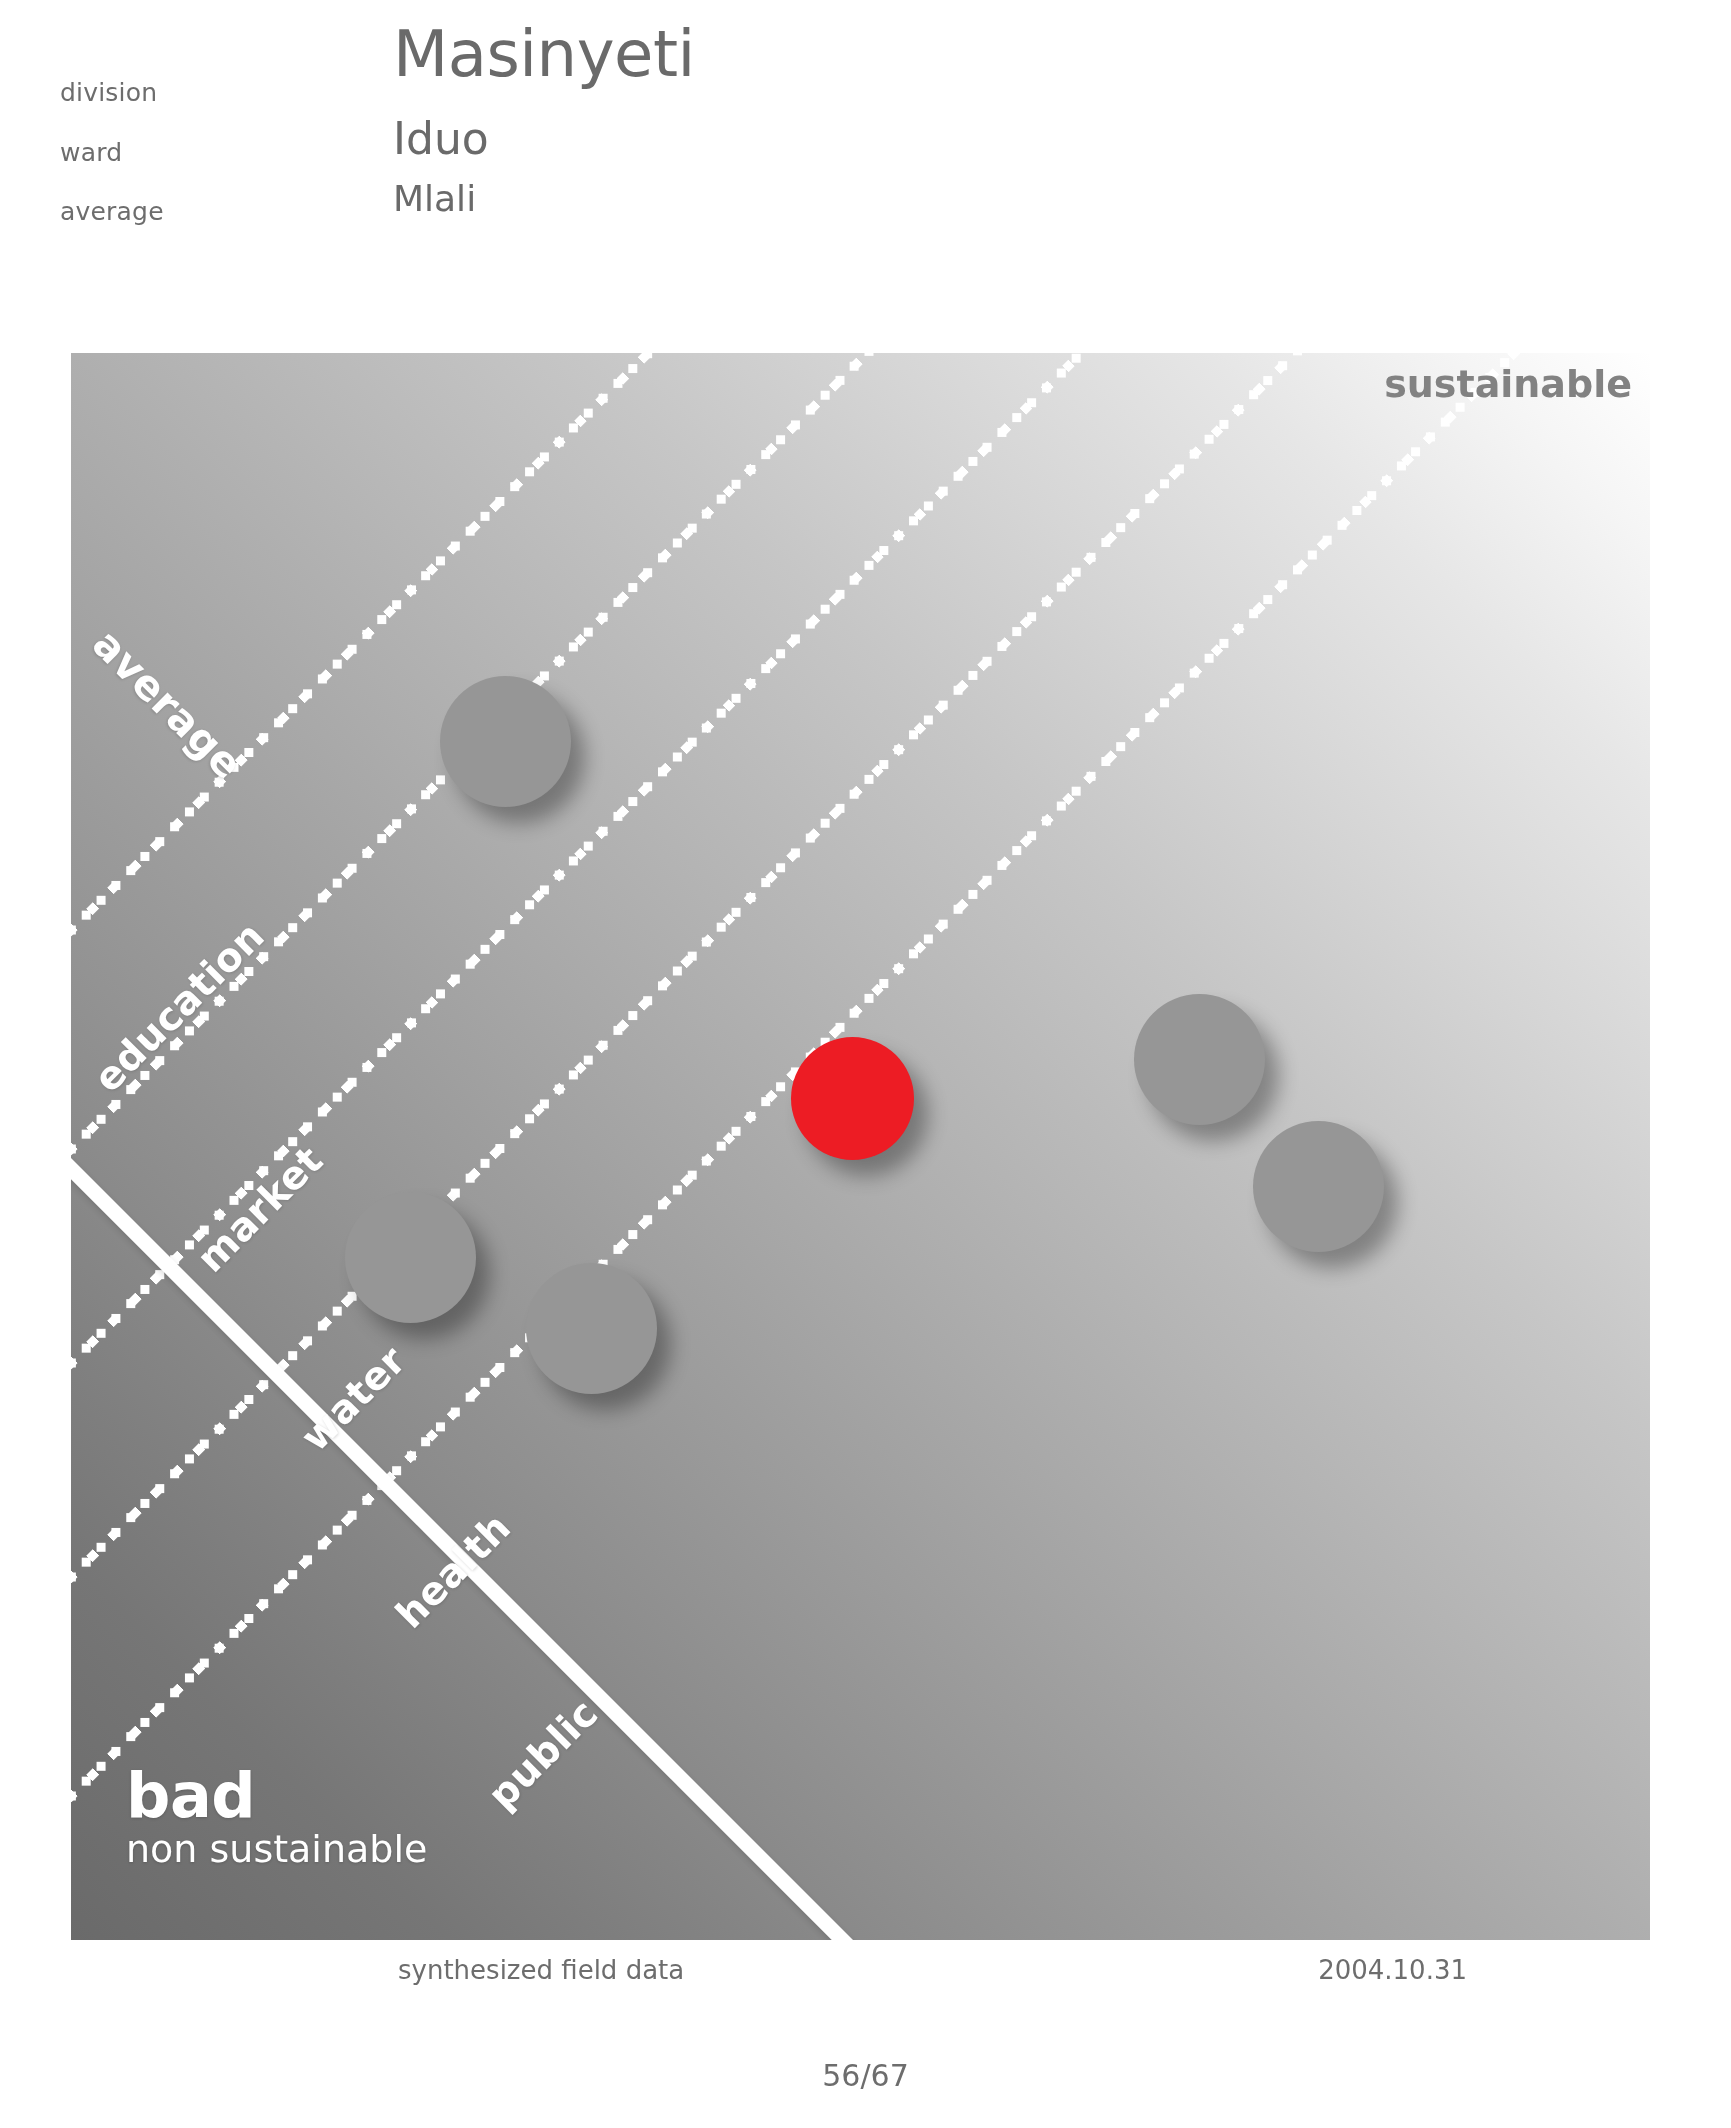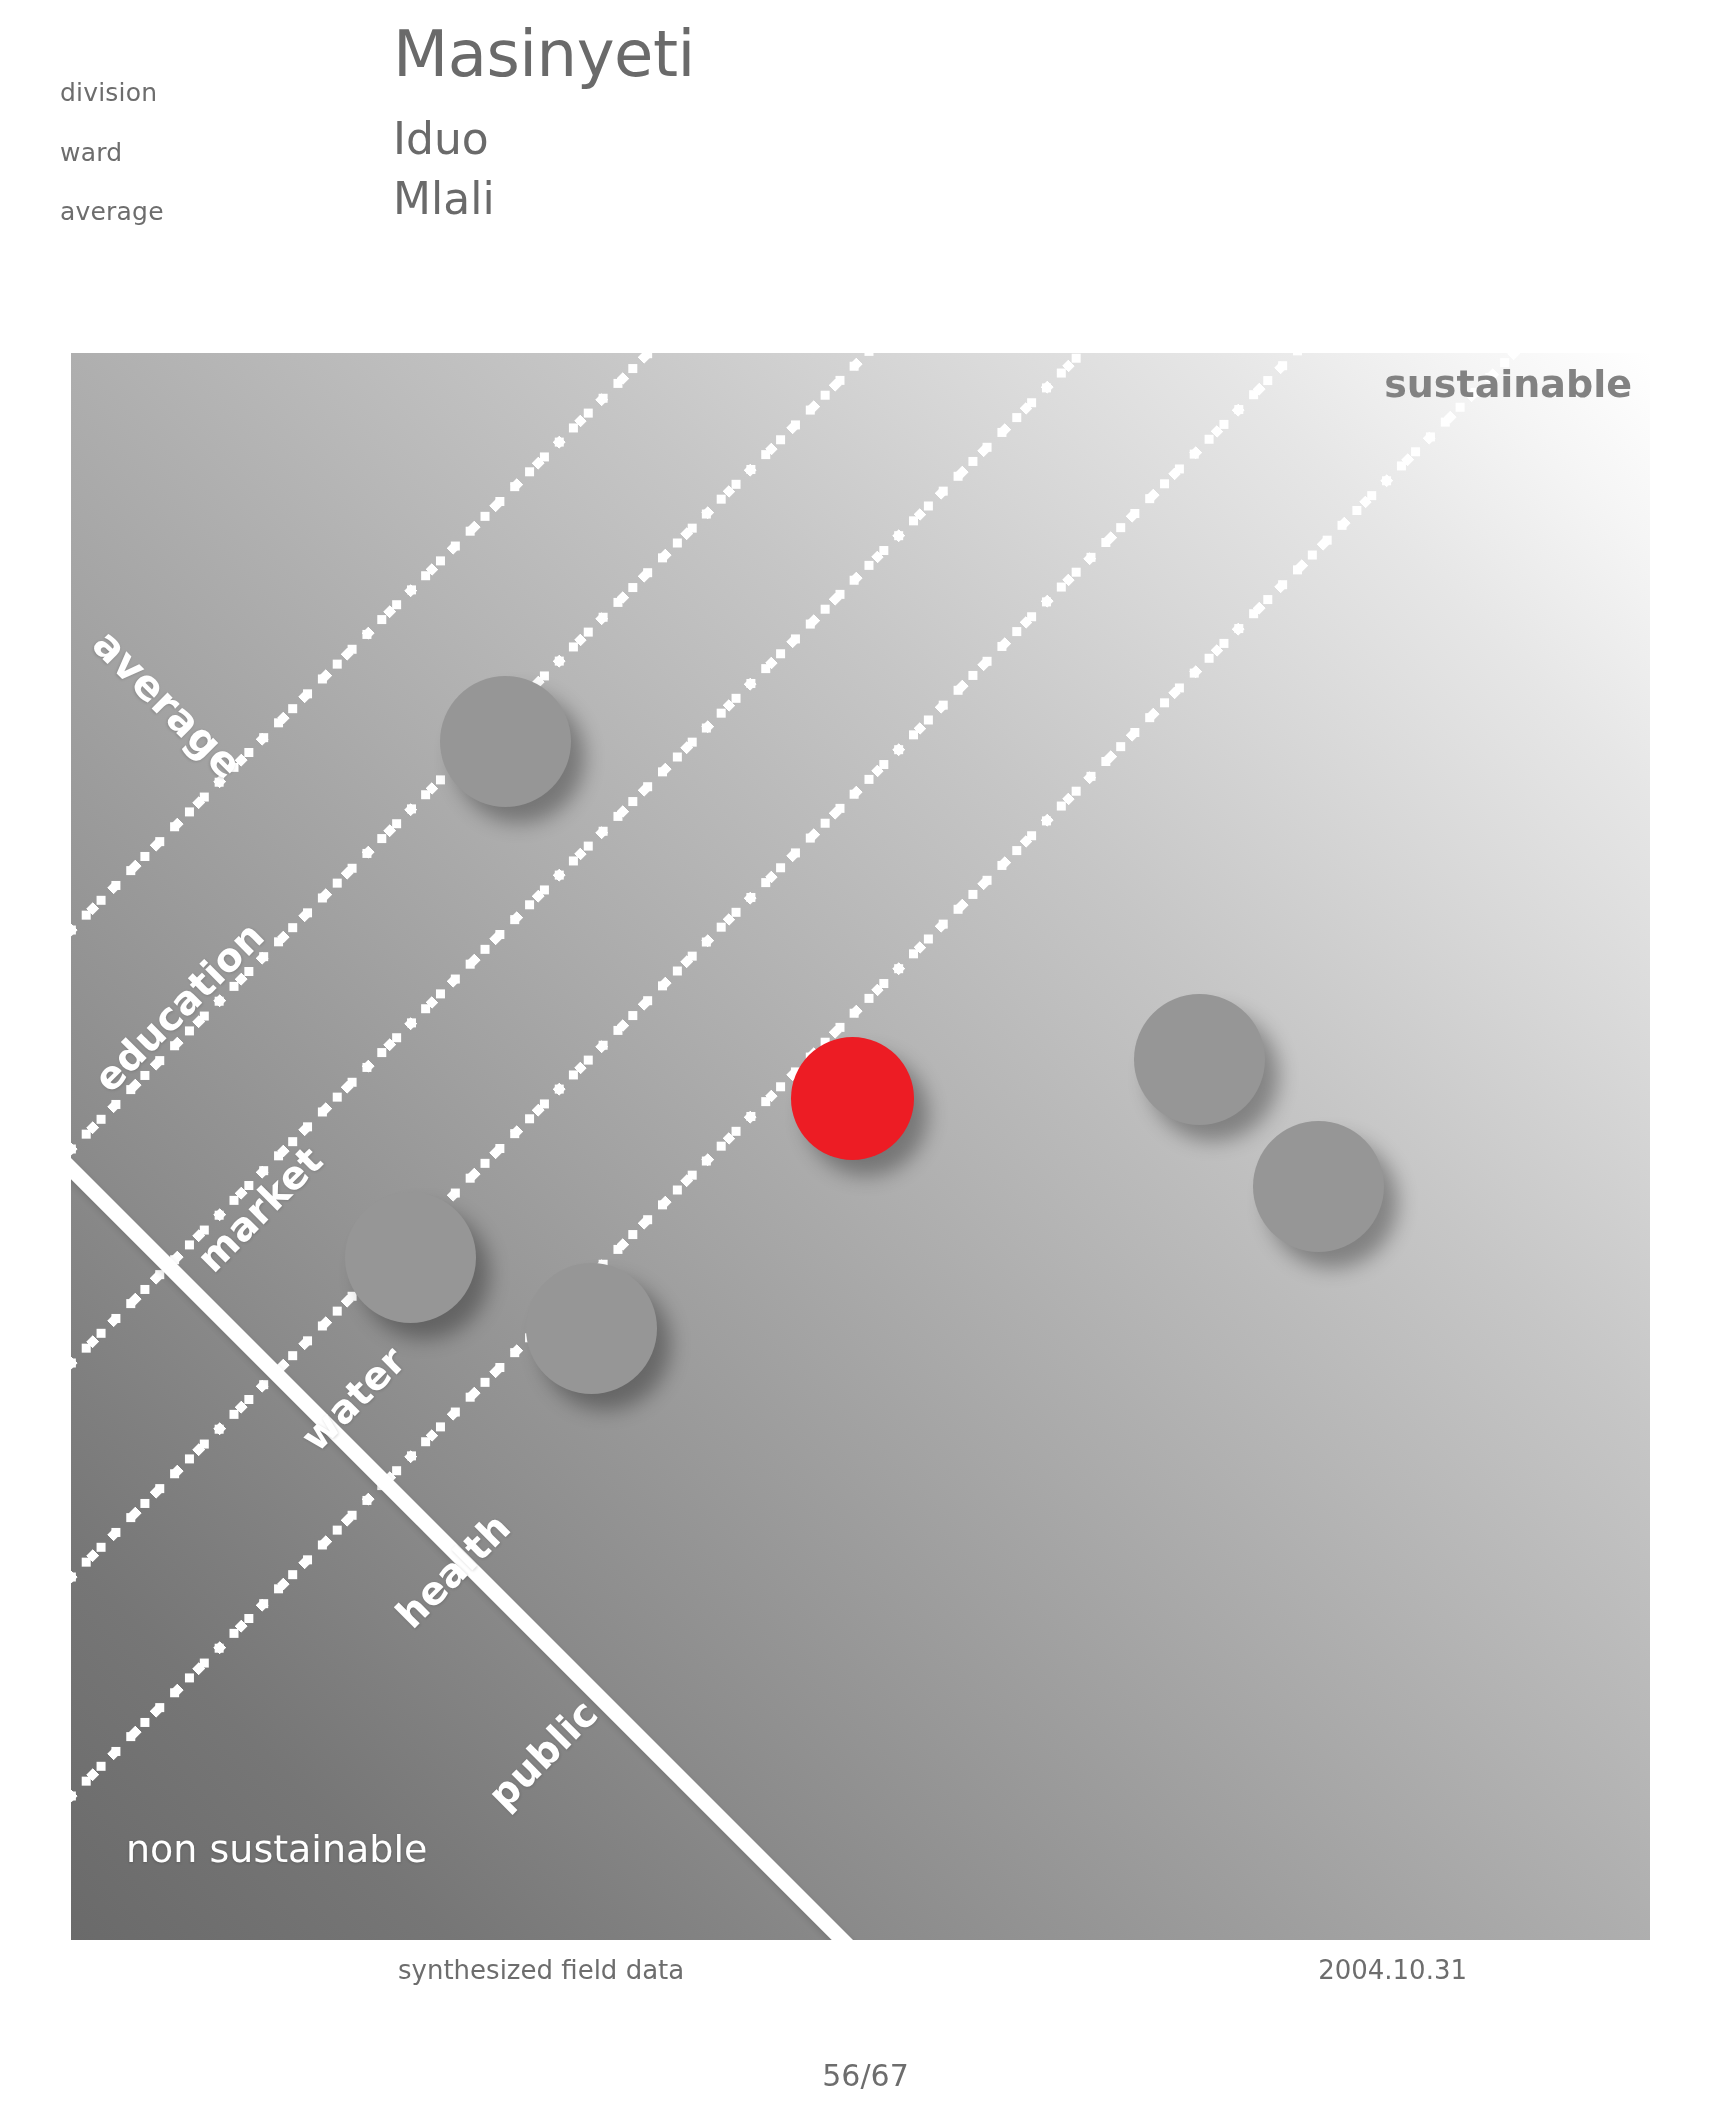--- a/index.html
+++ b/index.html
@@ -17,21 +17,21 @@
     font-size:25px;color:#6d6d6d;font-weight:400;
     letter-spacing:0.2px;white-space:nowrap;
   }
   .hdr-value{
     position:absolute;left:393px;
     color:#6a6a6a;font-weight:400;white-space:nowrap;
   }
   #lbl-village{top:78px;}  #lbl-ward{top:138px;}  #lbl-division{top:197px;}
   #val-village{top:22px;font-size:64px;line-height:64px;letter-spacing:-0.5px;}
   #val-ward{top:117px;font-size:44px;line-height:44px;}
-  #val-division{top:177px;font-size:44px;line-height:44px;}
+  #val-division{top:177px;font-size:36px;line-height:44px;}
 
   
   #chart{
     position:absolute;left:71px;top:353px;
     width:1579px;height:1587px;
     overflow:hidden;
     background:linear-gradient(45deg,
         #6a6a6a 0%,   #767676 12%, #8d8d8d 27%, #a3a3a3 42%,
         #b6b6b6 55%,  #c6c6c6 66%, #d6d6d6 76%, #e6e6e6 86%,
         #f5f5f5 94%,  #ffffff 100%);
@@ -521,20 +521,21 @@
       <div class="bubble grey" title="water — below average" style="width: 131px; height: 131px; left: 455px; top: 910px;"></div>
       <div class="bubble grey" title="health — above average" style="width: 131px; height: 131px; left: 1063px; top: 641px;"></div>
       <div class="bubble grey" title="public — above average" style="width: 131px; height: 131px; left: 1182px; top: 768px;"></div>
       <div class="bubble red" title="average — average" style="width: 123px; height: 123px; left: 720px; top: 684px;"></div>
     </div>
 
   <div id="good-block">
     <div class="small">sustainable</div>
   </div>
   <div id="bad-block">
+    <div class="big">bad</div>
     <div class="small">non sustainable</div>
   </div>
 </div>
 
 <div id="caption">
   <span class="src">synthesized field data</span>
   <span class="date">2004.10.31</span>
 </div>
 <div id="pagenum">56/67</div>
 

